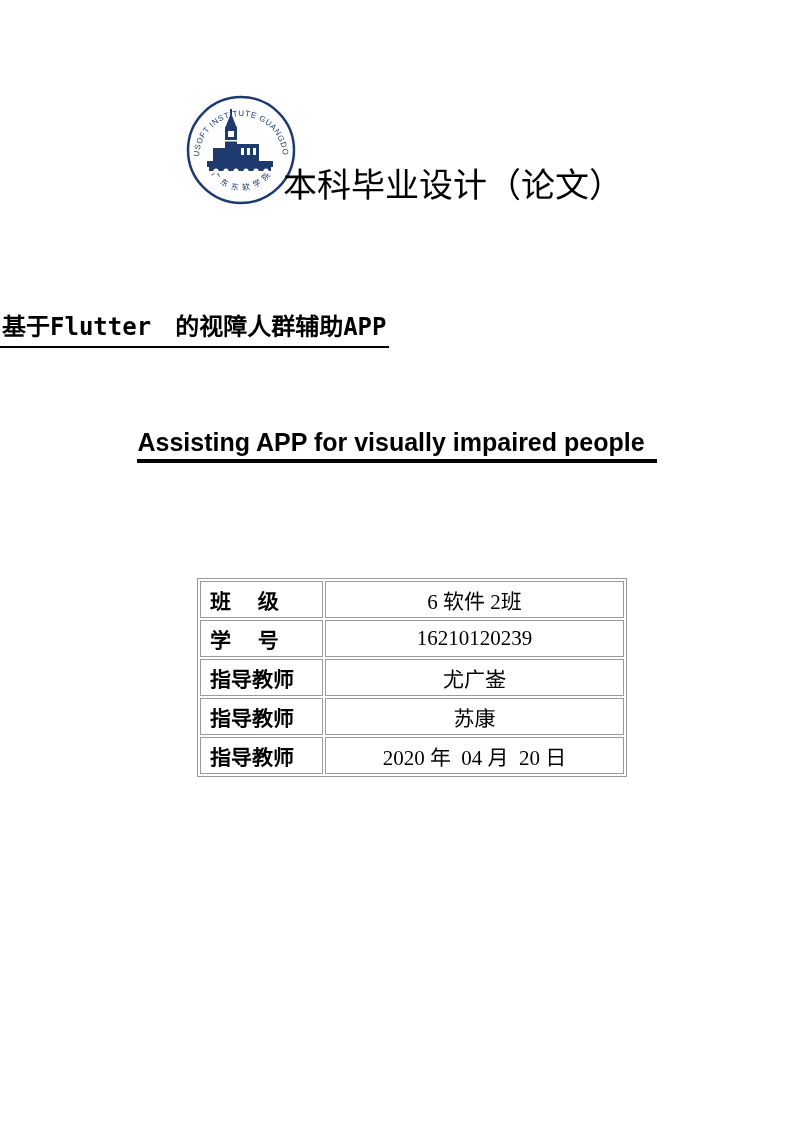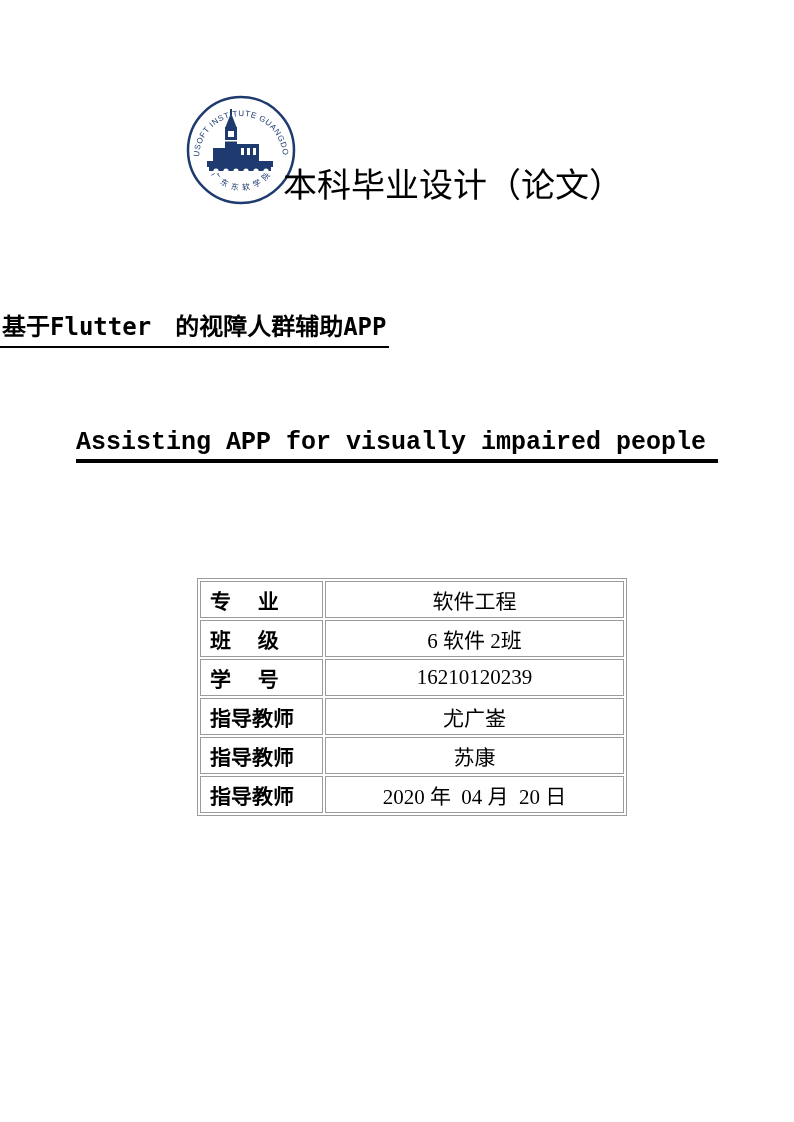--- a/index.html
+++ b/index.html
@@ -58,21 +58,21 @@
     white-space: pre;
   }
 
   
   .en-title-wrap {
     position: absolute;
     left: 0;
     top: 430px;
     width: 100%;
     text-align: center;
-    font-family: Liberation Mono, monospace;
+    font-family: Liberation Sans, sans-serif;
     font-weight: bold;
     font-size: 25px;
     line-height: 1;
   }
   .en-line {
     display: inline-block;
     border-bottom: 4px solid #000;
     padding-bottom: 4px;
     white-space: pre;
   }
@@ -156,24 +156,20 @@
     <span class="cn-title">基于Flutter　的视障人群辅助APP</span>
   </div>
 
   <div class="en-title-wrap">
     <span class="en-line en-line-1">Assisting APP for visually impaired people</span><br>
   </div>
 
   <table class="info-table">
     <tbody>
       <tr>
-        <td class="cell-label">专　 业</td>
-        <td class="cell-value">软件工程</td>
-      </tr>
-      <tr>
         <td class="cell-label">班　 级</td>
         <td class="cell-value">6 软件 2班</td>
       </tr>
       <tr>
         <td class="cell-label">学　 号</td>
         <td class="cell-value">16210120239</td>
       </tr>
       <tr>
         <td class="cell-label">指导教师</td>
         <td class="cell-value">尤广崟</td>

